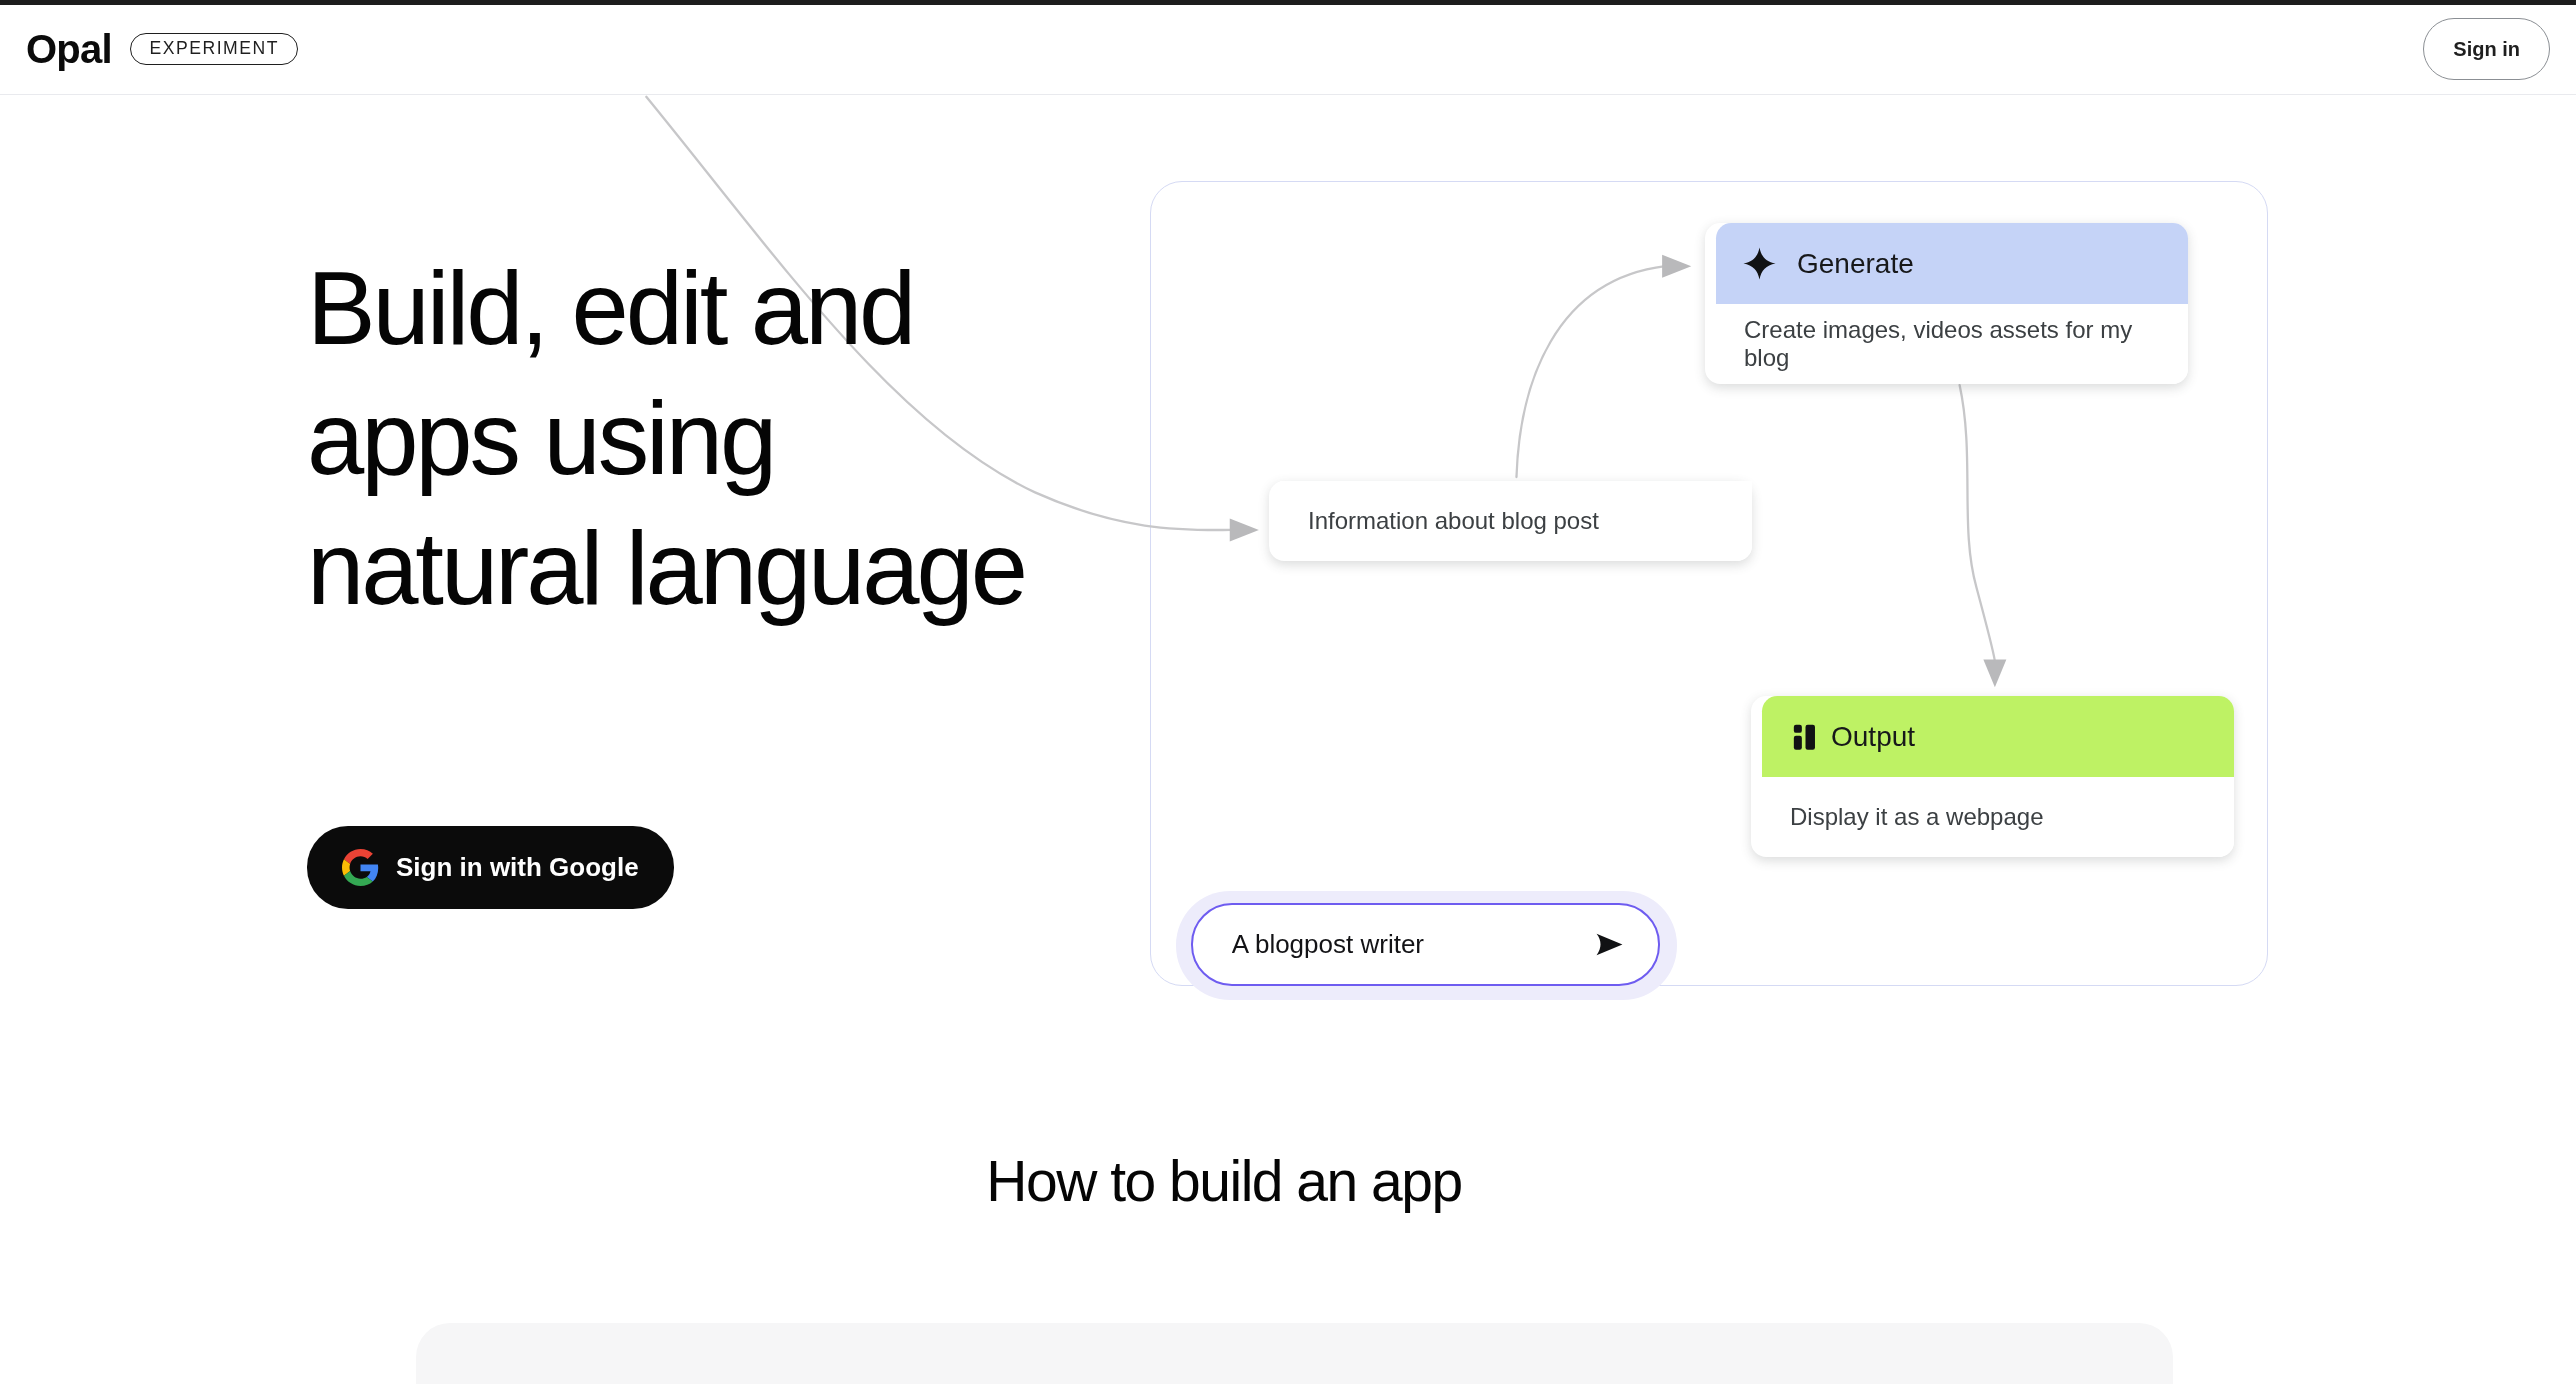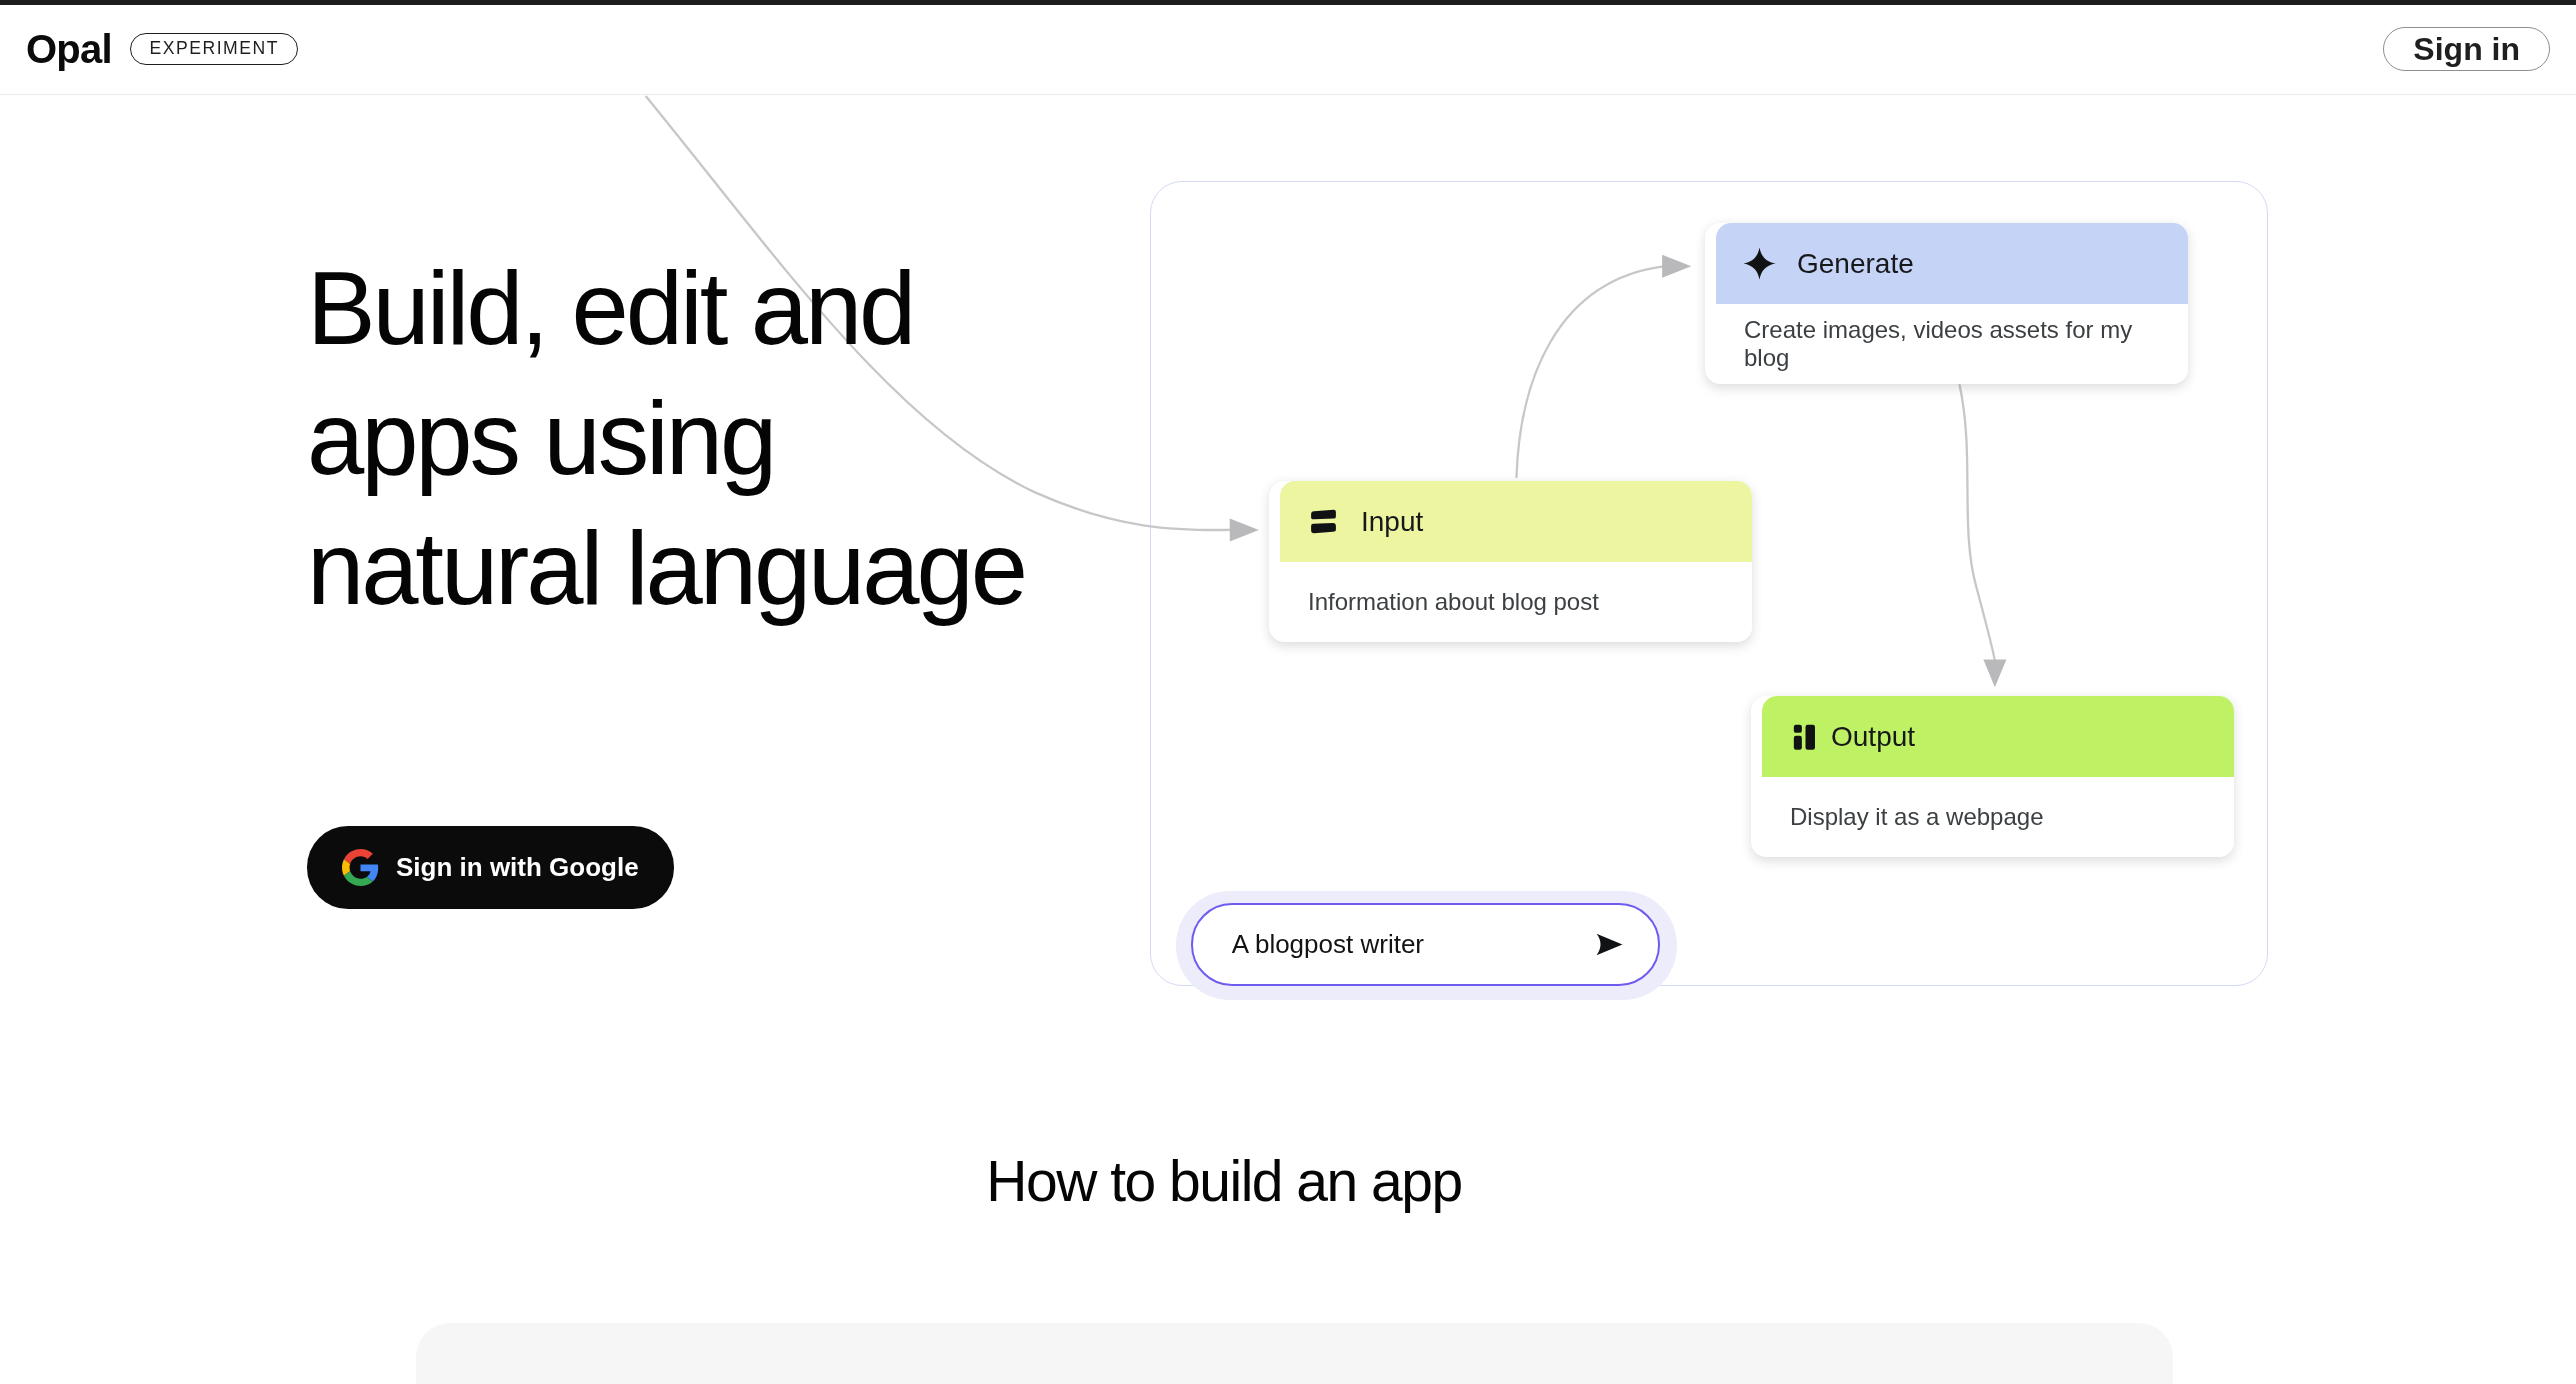--- a/index.html
+++ b/index.html
@@ -15,21 +15,21 @@
     padding:0 26px;z-index:3;
   }
   .logo{font-size:40px;font-weight:700;letter-spacing:-0.8px;color:#0b0b0b;line-height:1;}
   .badge{
     margin-left:18.4px;border:1.9px solid #1f1f1f;border-radius:31px;
     padding:6.1px 18.4px;font-size:17.6px;font-weight:500;letter-spacing:1.5px;color:#1f1f1f;line-height:1;
   }
   .spacer{flex:1;}
   .signin-btn{
     border:1.5px solid #8b8f94;border-radius:34px;background:#fff;
-    height:44px;padding:0 29px;font-size:32px;font-weight:600;color:#1f1f1f;
+    height:62px;padding:0 29px;font-size:20px;font-weight:600;color:#1f1f1f;
     display:flex;align-items:center;cursor:pointer;font-family:inherit;
   }
   
   .hero-title{
     position:absolute;left:307px;top:244px;z-index:2;
     font-size:103px;line-height:130px;font-weight:500;letter-spacing:-3.1px;color:#050505;
   }
   .google-btn{
     position:absolute;left:307px;top:826px;height:83px;z-index:2;
     background:#0b0b0b;border:none;border-radius:41px;padding:12px 35px;
@@ -141,29 +141,20 @@
           <svg width="35" height="35" viewBox="0 0 48 48">
             <path fill="#111214" d="M24 2 C26.5 15 33 21.5 46 24 C33 26.5 26.5 33 24 46 C21.5 33 15 26.5 2 24 C15 21.5 21.5 15 24 2 Z"></path>
           </svg>
         </span>
         <span class="ttl">Generate</span>
       </div>
       <div class="node-body">Create images, videos assets for my blog</div>
     </div>
 
     <div class="node node-input">
-      <div class="node-head head-input">
-        <span class="icon">
-          <svg width="35" height="35" viewBox="0 0 48 48">
-            <path fill="#111214" d="M7 14 Q7 10 11 10 L38 8 Q41 8 41 11 L41 17 Q41 20 38 20 L11 21 Q7 21 7 18 Z"></path>
-            <path fill="#111214" d="M7 30 Q7 27 10 27 L37 26 Q41 26 41 30 L41 35 Q41 38 37 38 L11 40 Q7 40 7 36 Z"></path>
-          </svg>
-        </span>
-        <span class="ttl">Input</span>
-      </div>
       <div class="node-body">Information about blog post</div>
     </div>
 
     <div class="node node-output">
       <div class="node-head head-output">
         <span class="icon">
           <svg width="35" height="35" viewBox="0 0 48 48">
             <rect fill="#111214" x="8" y="8" width="11" height="11" rx="3"></rect>
             <rect fill="#111214" x="8" y="23" width="11" height="19" rx="3"></rect>
             <rect fill="#111214" x="24" y="8" width="13" height="34" rx="3"></rect>

